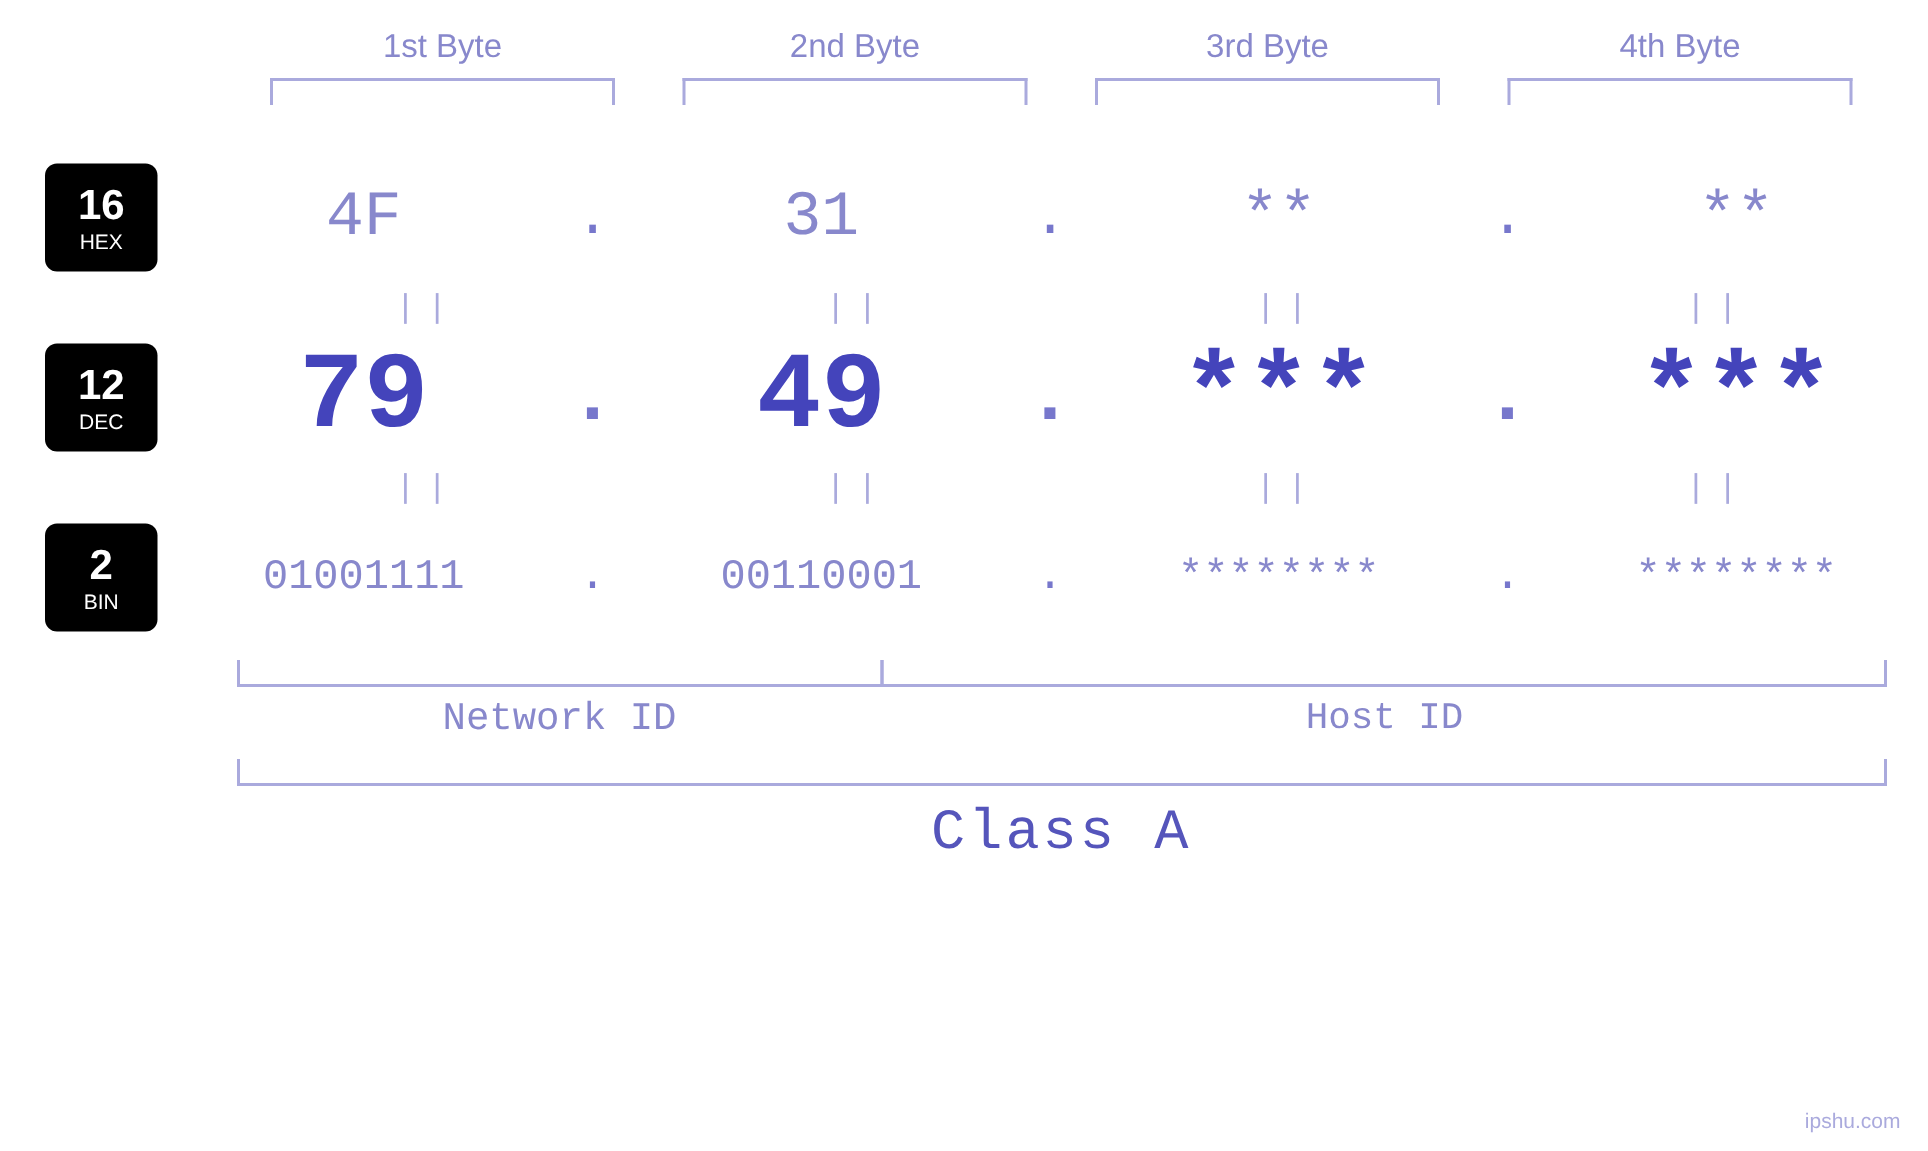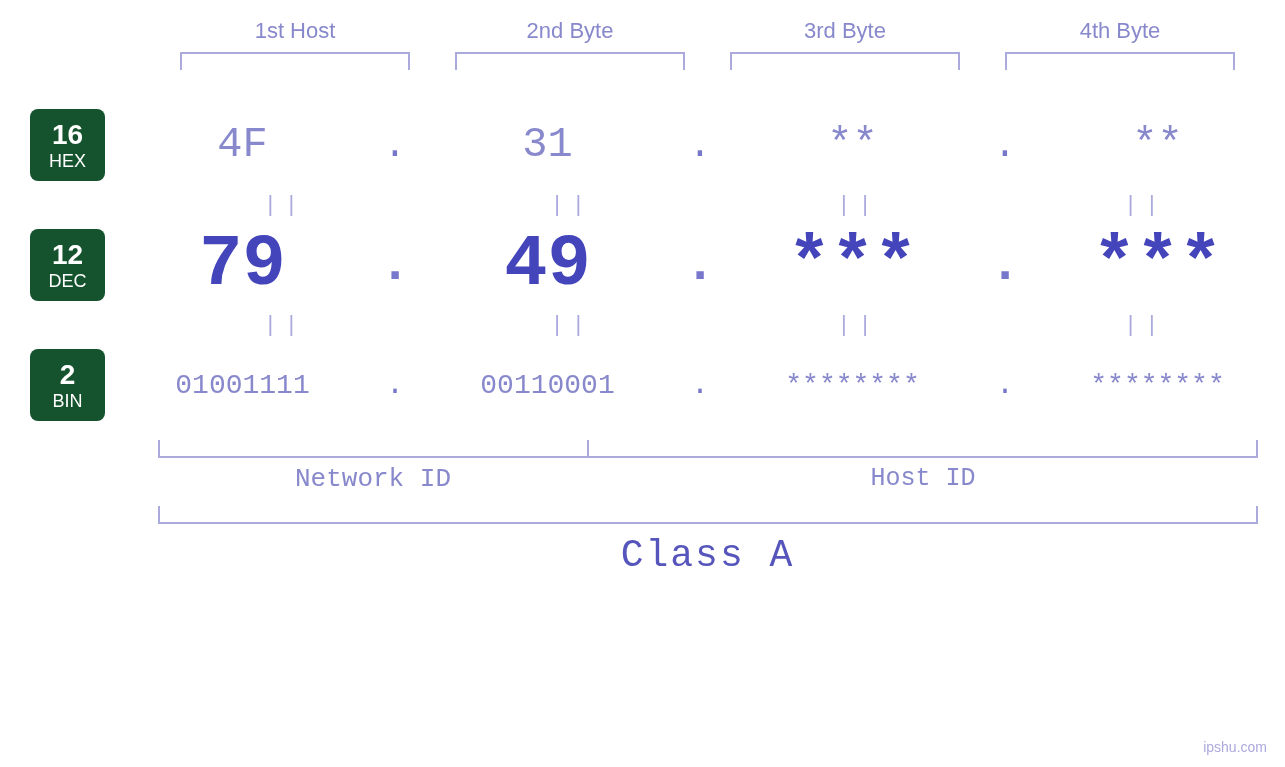--- a/index.html
+++ b/index.html
@@ -71,35 +71,35 @@
       width: 1285px;
       height: 90px;
     }
 
     .label-badge {
       width: 120px;
       display: flex;
       flex-direction: column;
       align-items: center;
       justify-content: center;
-      background: #14532d;
+      background: #000000;
       color: #ffffff;
       border-radius: 8px;
       margin-left: 30px;
       height: 72px;
       font-family: Arial, sans-serif;
     }
 
     .label-badge .base-num {
       font-size: 28px;
       font-weight: bold;
     }
 
     .label-badge .base-name {
-      font-size: 18px;
+      font-size: 14px;
       font-weight: normal;
     }
 
     .byte-values {
       display: flex;
       align-items: center;
       flex: 1;
       margin-left: 10px;
     }
 
@@ -245,21 +245,21 @@
       font-size: 14px;
       font-family: Arial, sans-serif;
     }
   </style>
 </head>
 <body>
 
 <div class="container">
 
   <div class="byte-headers">
-    <div class="byte-header">1st Host</div>
+    <div class="byte-header">1st Byte</div>
     <div class="byte-header">2nd Byte</div>
     <div class="byte-header">3rd Byte</div>
     <div class="byte-header">4th Byte</div>
   </div>
 
   <div class="bracket-row">
     <div class="bracket"></div>
     <div class="bracket"></div>
     <div class="bracket"></div>
     <div class="bracket"></div>

